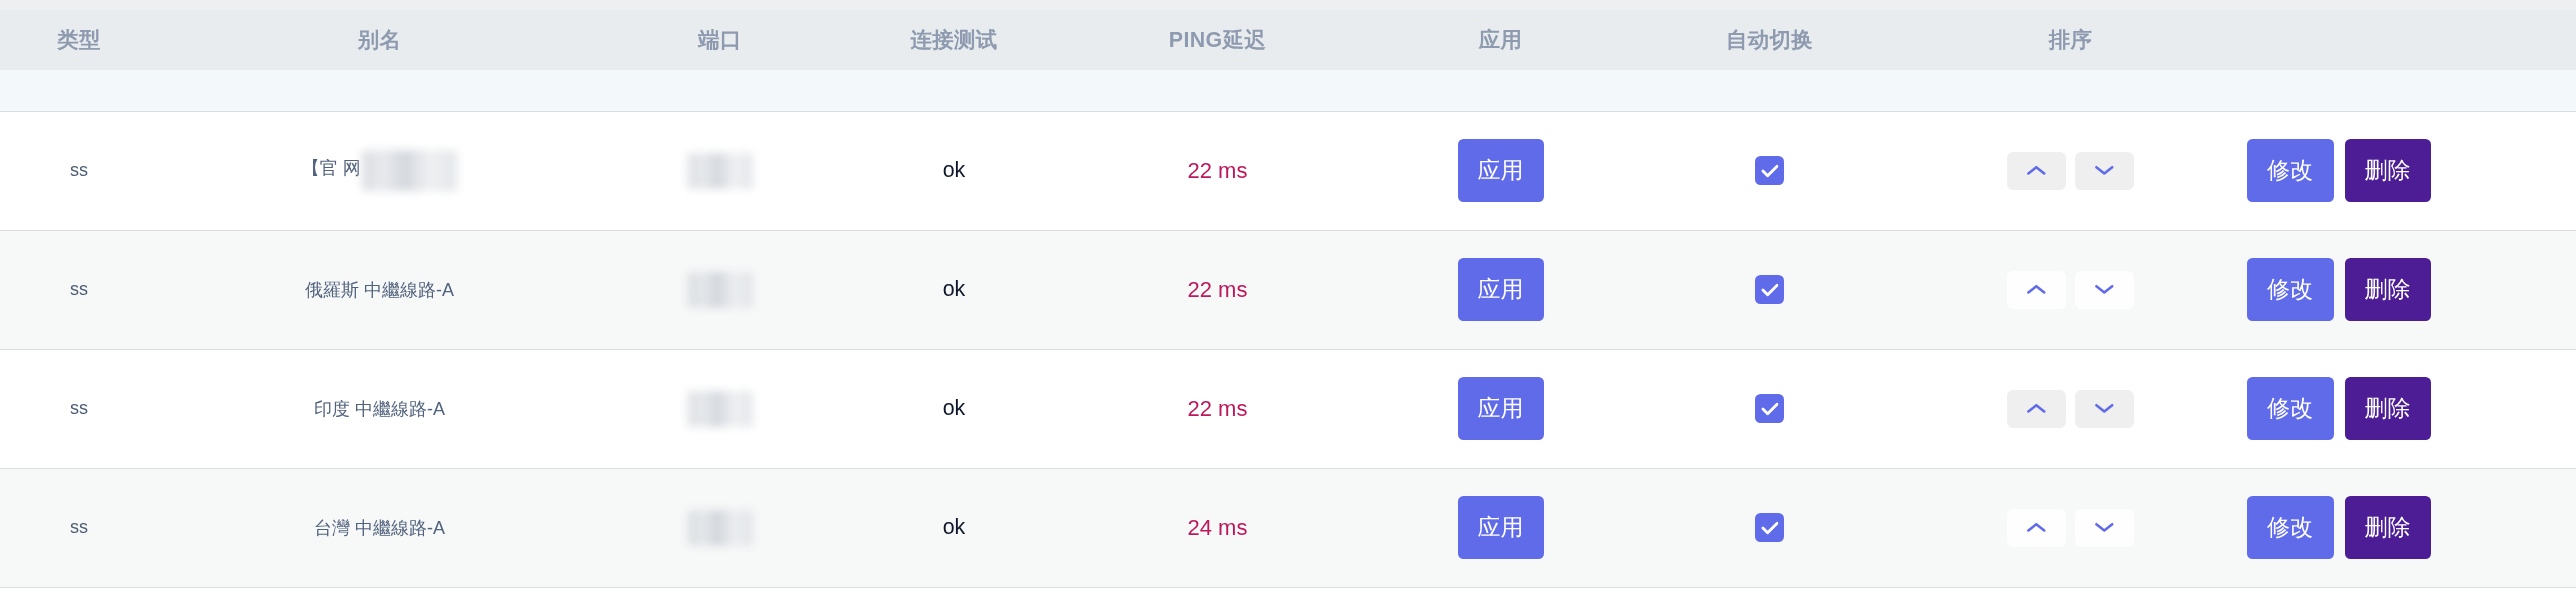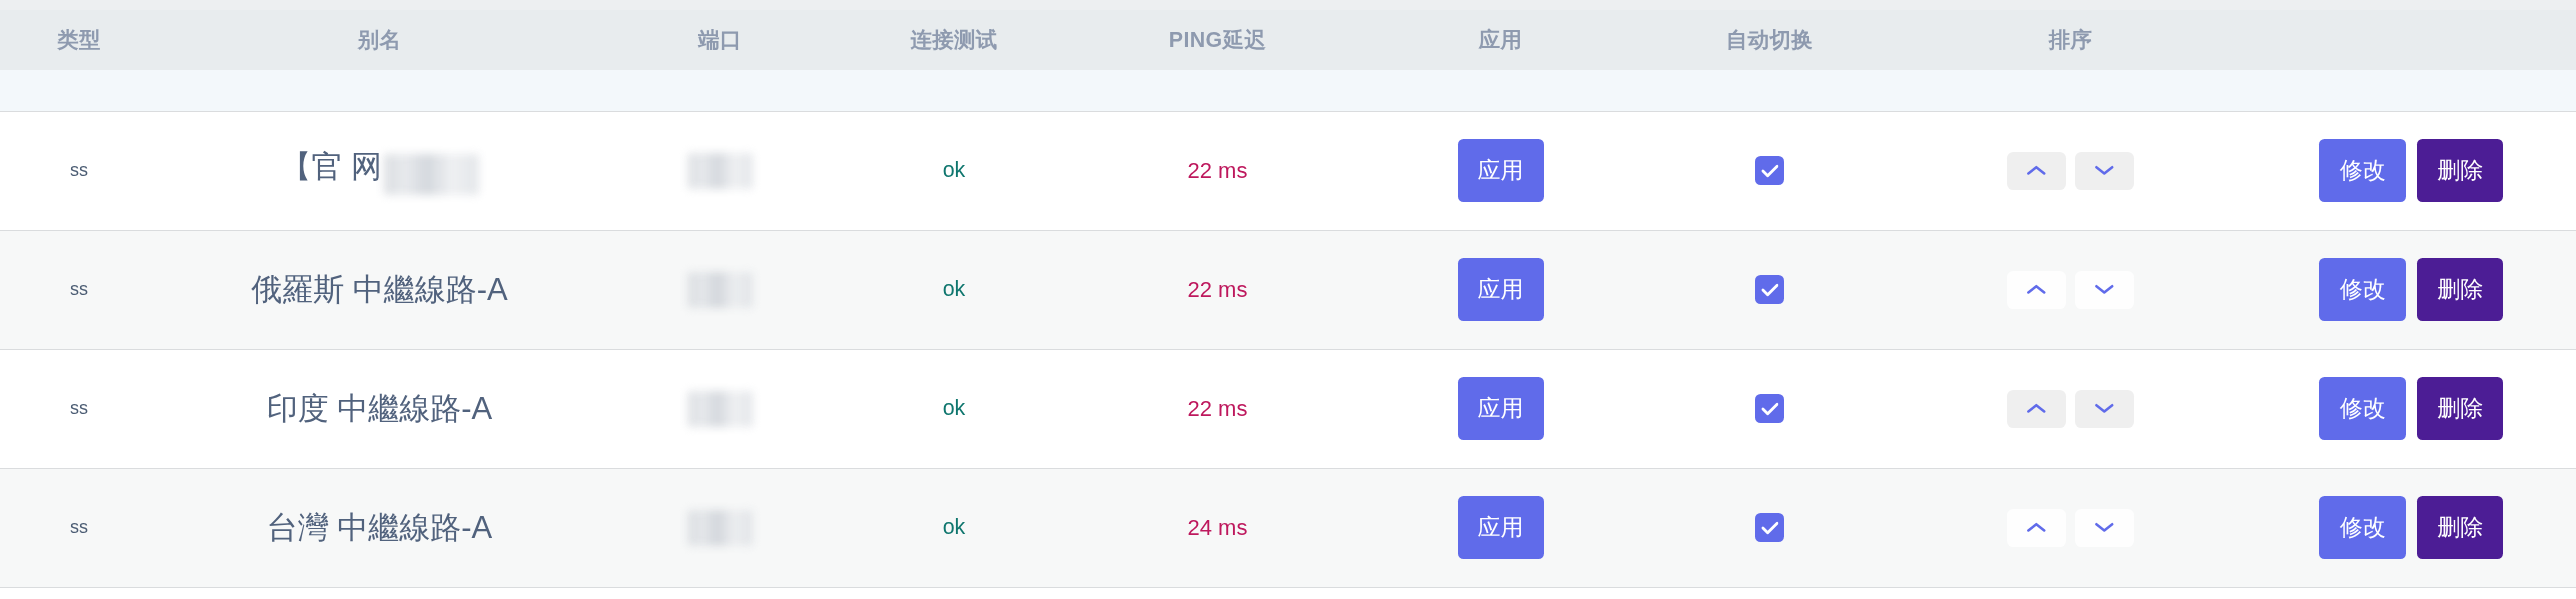--- a/index.html
+++ b/index.html
@@ -71,25 +71,25 @@
   tbody tr.row-odd td  { background: #ffffff; }
   tbody tr.row-even td { background: #f7f8f8; }
 
   
   .cell-type {
     color: #4b5c73;
     font-size: 18px;
   }
   .cell-alias {
     color: #51627d;
-    font-size: 31px;
+    font-size: 18px;
     white-space: nowrap;
   }
   .cell-test {
-    color: #0f766e;
+    color: #0f172a;
     font-size: 21.4px;
   }
   .cell-ping {
     color: #be185d;
     font-size: 22px;
   }
 
   
   .redact {
     display: inline-block;
@@ -133,21 +133,21 @@
   .btn-delete {
     width: 86px;
     height: 63px;
     background: #4c1d95;
     margin-left: 11px;
   }
 
   .actions-cell-inner {
     display: flex;
     align-items: center;
-    justify-content: center;
+    justify-content: flex-start;
     padding-left: 9.5px;
   }
 
   
   .checkbox {
     display: inline-block;
     width: 28.5px;
     height: 28.5px;
     border-radius: 5.5px;
     background: #606bea;

